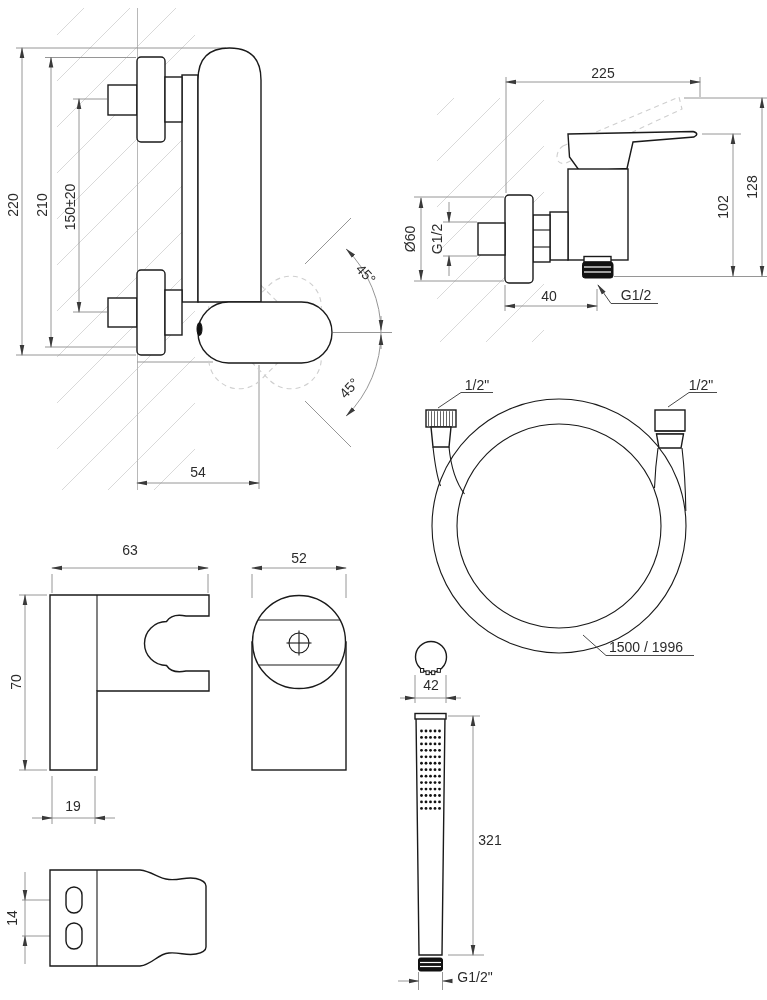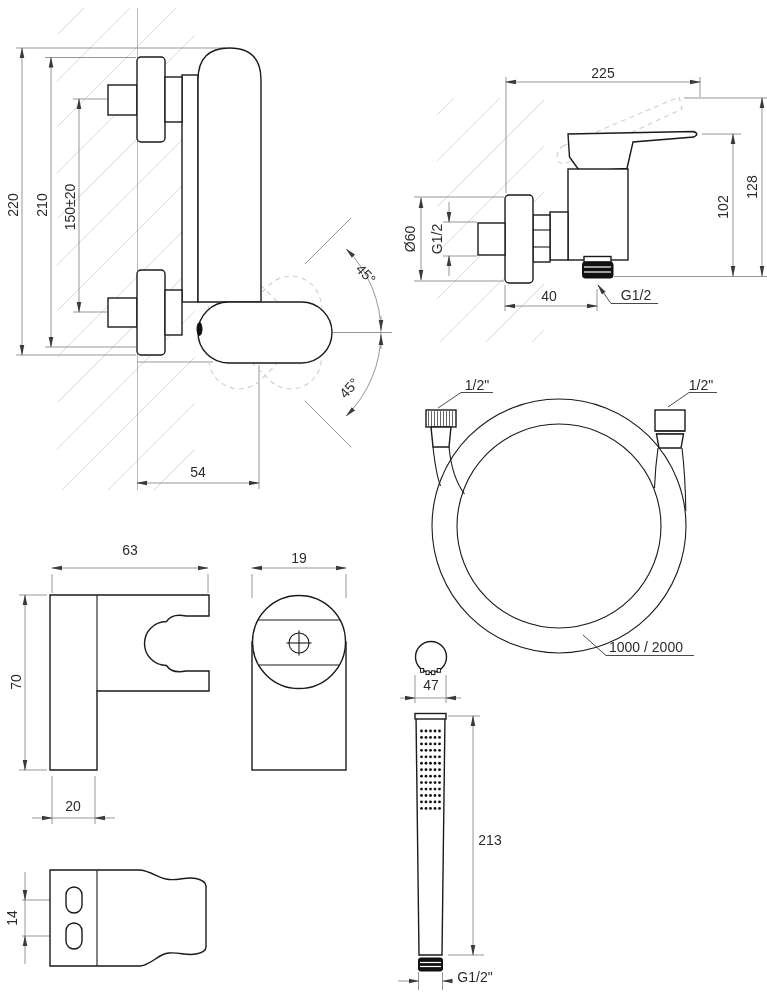--- a/index.html
+++ b/index.html
@@ -314,25 +314,25 @@
 <div class="dim" style="left:603px;top:73px">225</div>
 <div class="dim rot" style="left:752px;top:187px">128</div>
 <div class="dim rot" style="left:723px;top:207px">102</div>
 <div class="dim rot" style="left:410px;top:239px">Ø60</div>
 <div class="dim rot" style="left:437px;top:239px">G1/2</div>
 <div class="dim" style="left:549px;top:296px">40</div>
 <div class="dim" style="left:636px;top:295px">G1/2</div>
 
 <div class="dim" style="left:477px;top:385px">1/2"</div>
 <div class="dim" style="left:701px;top:385px">1/2"</div>
-<div class="dim" style="left:646px;top:647px">1000 / 2000</div>
+<div class="dim" style="left:646px;top:647px">1500 / 1996</div>
 
 <div class="dim" style="left:130px;top:550px">63</div>
 <div class="dim rot" style="left:16px;top:682px">70</div>
-<div class="dim" style="left:73px;top:806px">20</div>
-<div class="dim" style="left:299px;top:558px">19</div>
+<div class="dim" style="left:73px;top:806px">19</div>
+<div class="dim" style="left:299px;top:558px">52</div>
 <div class="dim rot" style="left:12px;top:918px">14</div>
 
-<div class="dim" style="left:431px;top:685px">47</div>
-<div class="dim" style="left:490px;top:840px">213</div>
+<div class="dim" style="left:431px;top:685px">42</div>
+<div class="dim" style="left:490px;top:840px">321</div>
 <div class="dim" style="left:475px;top:977px">G1/2"</div>
 
 </div>
 
 </body></html>

